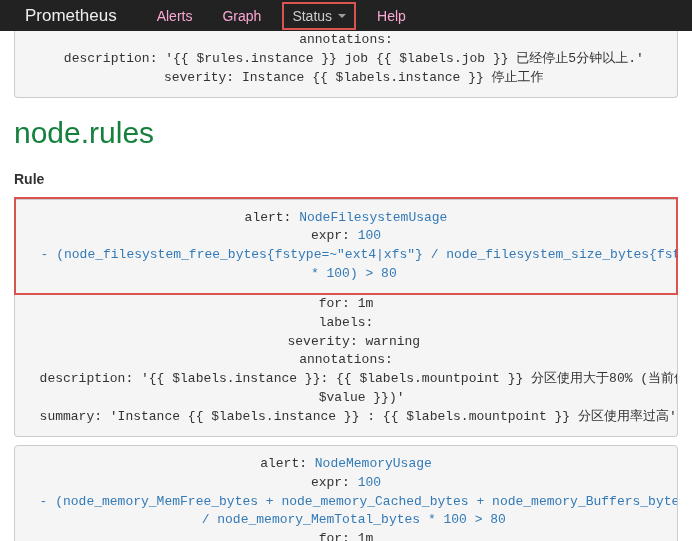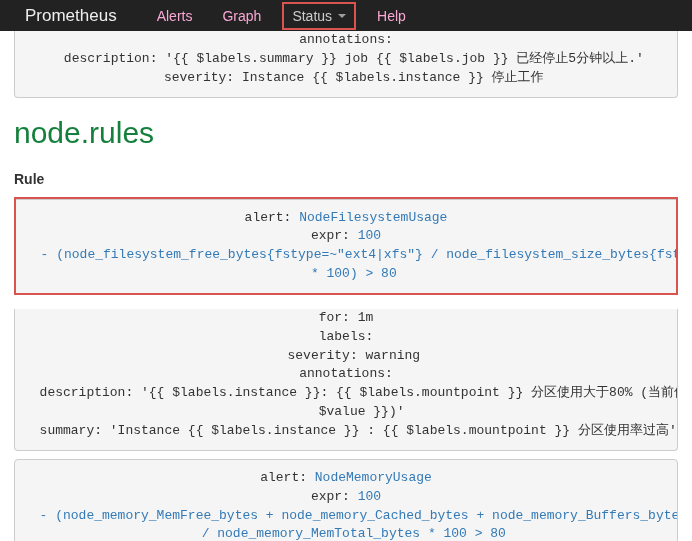--- a/index.html
+++ b/index.html
@@ -76,21 +76,21 @@
     color: #15803d;
     margin: 18px 0 18px 0;
   }
   .rule-label {
     font-weight: 700;
     font-size: 14px;
     margin: 21px 0 10px 0;
   }
   .highlight-box {
     border: 2px solid #d9534f;
-    margin-bottom: 20px;
+    margin-bottom: 6px;
   }
   .highlight-box .pre {
     margin-bottom: 0;
     border: none;
     border-top: 1px solid #ccc;
     border-radius: 0;
   }
   .seg { display: block; }
 </style>
 </head>
@@ -102,21 +102,21 @@
   <div class="nav-item">Graph</div>
   <div class="nav-item status-wrap">
     <span>Status</span>
     <span class="caret"></span>
   </div>
   <div class="nav-item">Help</div>
 </div>
 
 <div class="content">
 
-  <div class="pre partial-top"><span class="seg">annotations:</span><span class="seg">  description: '{{ $labels.summary }} job {{ $labels.job }} 已经停止5分钟以上.'</span><span class="seg">  severity: Instance {{ $labels.instance }} 停止工作</span></div>
+  <div class="pre partial-top"><span class="seg">annotations:</span><span class="seg">  description: '{{ $rules.instance }} job {{ $labels.job }} 已经停止5分钟以上.'</span><span class="seg">  severity: Instance {{ $labels.instance }} 停止工作</span></div>
 
   <h1 class="section">node.rules</h1>
 
   <div class="rule-label">Rule</div>
 
   <div class="highlight-box">
     <div class="pre"><span class="seg"><span>alert: </span><span class="link">NodeFilesystemUsage</span></span><span class="seg"><span>expr: </span><span class="link">100</span></span><span class="seg link">  - (node_filesystem_free_bytes{fstype=~"ext4|xfs"} / node_filesystem_size_bytes{fstype=~"ext4|xfs"}</span><span class="seg link">  * 100) &gt; 80</span></div>
   </div>
 
   <div class="pre partial-top" style="margin-top:-6px;"><span class="seg">for: 1m</span><span class="seg">labels:</span><span class="seg">  severity: warning</span><span class="seg">annotations:</span><span class="seg">  description: '{{ $labels.instance }}: {{ $labels.mountpoint }} 分区使用大于80% (当前值: {{</span><span class="seg">    $value }})'</span><span class="seg">  summary: 'Instance {{ $labels.instance }} : {{ $labels.mountpoint }} 分区使用率过高'</span></div>

